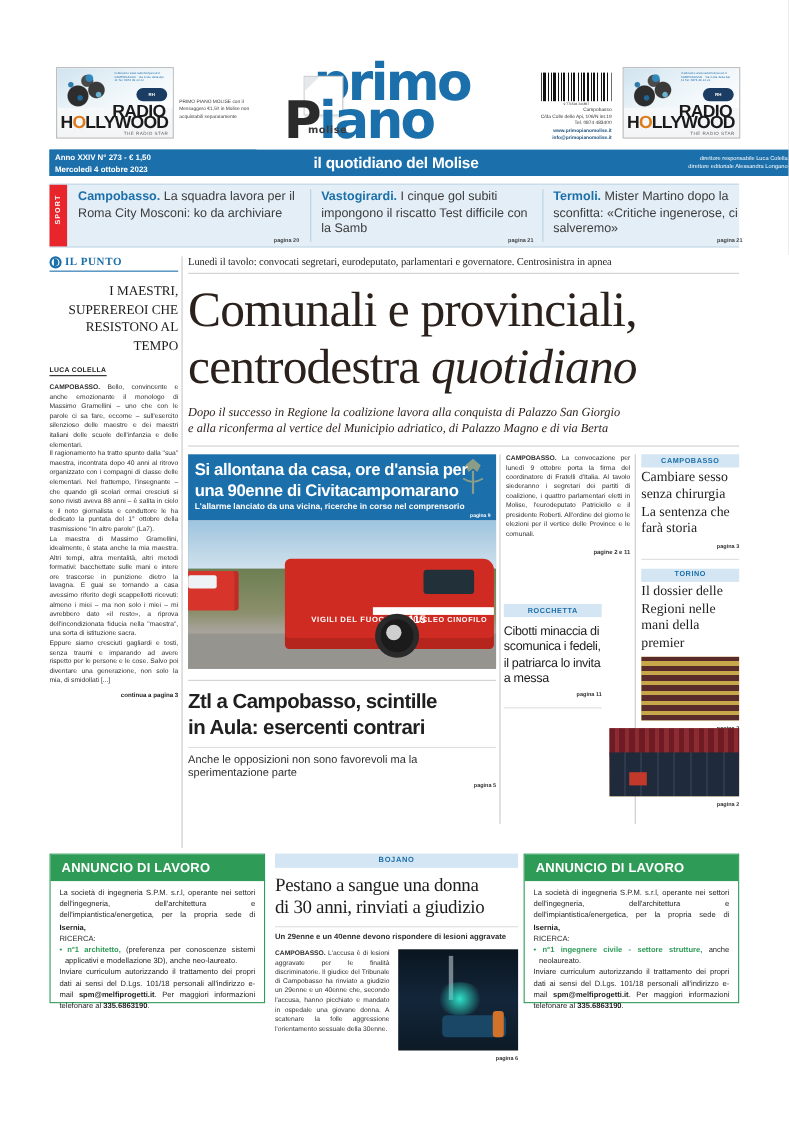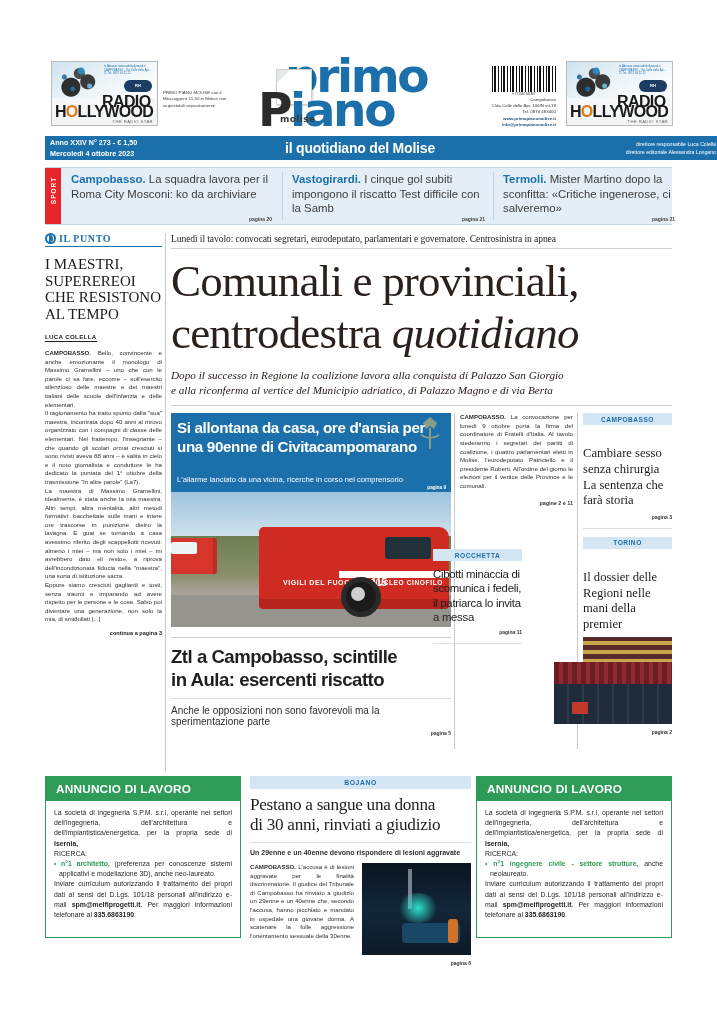--- a/index.html
+++ b/index.html
@@ -100,21 +100,21 @@
   
   .opcol{position:absolute;left:0;top:0;width:117px;}
   .punto{display:flex;align-items:flex-end;gap:3px;border-bottom:1.6px solid #1b6faa;padding-bottom:2px;}
   .punto-ic{width:11px;height:11px;border-radius:50%;background:#1b6faa;position:relative;}
   .punto-ic:after{content:"";position:absolute;left:2px;top:2px;width:7px;height:7px;border-radius:50%;
     background:#fff;}
   .punto-ic:before{content:"";position:absolute;left:3.5px;top:2px;width:4px;height:7px;background:#1b6faa;
     border-radius:0 4px 4px 0;z-index:2;}
   .punto-tx{font-family:"Liberation Serif",serif;font-weight:bold;font-size:10px;color:#1b6faa;
     letter-spacing:.6px;}
-  .op-title{font-family:"Liberation Serif",serif;font-size:15px;line-height:16.5px;text-align:left;
+  .op-title{font-family:"Liberation Serif",serif;font-size:12px;line-height:16.5px;text-align:right;
     color:#1a1a1a;margin-top:9px;}
   .op-author{font-size:6.2px;font-weight:bold;color:#222;letter-spacing:.3px;margin-top:11px;
     border-bottom:1px solid #222;display:inline-block;padding-bottom:.5px;}
   .op-body{font-size:6.1px;line-height:8.6px;color:#2e2e2e;text-align:justify;margin-top:6px;}
   .op-body b{font-weight:bold;}
   .op-body p{margin:0 0 0 0;}
   .op-cont{font-size:5.6px;font-weight:bold;color:#222;text-align:right;margin-top:6px;}
 
   .vrule{position:absolute;top:0;width:1px;background:#c9c9c9;}
 
@@ -126,21 +126,21 @@
     margin-top:6px;letter-spacing:-.8px;}
   .headline .ital{font-style:italic;}
   .subhead{font-family:"Liberation Serif",serif;font-style:italic;font-size:11.2px;line-height:14.6px;
     color:#2b211c;margin-top:9px;border-bottom:1px solid #cfcfcf;padding-bottom:8px;}
 
   
   .row2{position:relative;margin-top:7px;height:338px;}
   .photostory{position:absolute;left:0;top:0;width:280px;}
   .ps-head{background:#1b6faa;color:#fff;padding:6px 6px 7px 6px;position:relative;overflow:hidden;}
   .ps-head .t{font-size:15.2px;line-height:18.4px;font-weight:bold;letter-spacing:-.35px;}
-  .ps-head .s{font-size:7.6px;line-height:10px;margin-top:19px;font-weight:normal;}
+  .ps-head .s{font-size:7.6px;line-height:10px;margin-top:0;font-weight:bold;}
   .ps-head .pg{position:absolute;right:5px;bottom:2px;font-size:4.6px;font-weight:bold;}
   .ps-crest{position:absolute;right:4px;top:2px;width:34px;height:42px;opacity:.55;}
   .ps-photo{position:relative;width:280px;height:135px;overflow:hidden;background:#8aa9bd;}
   .sky{position:absolute;left:0;top:0;width:100%;height:44px;
     background:linear-gradient(180deg,#9ec4de 0%,#cfe1ec 100%);}
   .ground{position:absolute;left:0;top:44px;width:100%;height:94px;
     background:linear-gradient(180deg,#6d7f52 0%,#8b8f6b 42%,#a8a39a 60%,#9a9a97 100%);}
   .road{position:absolute;left:0;bottom:0;width:100%;height:32px;background:#96948f;}
   .truckA{position:absolute;left:-6px;top:46px;width:52px;height:36px;background:#d7352b;
     border-radius:3px;box-shadow:inset -4px 0 0 rgba(0,0,0,.12);}
@@ -169,39 +169,39 @@
   .midcol{position:absolute;left:289px;top:0;width:113px;}
   .midcol .body{font-size:6.1px;line-height:8.6px;color:#2e2e2e;text-align:justify;}
   .midcol .body b{font-weight:bold;}
   .midcol .pg{font-size:5.4px;font-weight:bold;color:#333;text-align:right;margin-top:9px;}
 
   .boxcol{position:absolute;left:412px;top:0;width:89px;}
   .minibox{margin-bottom:8px;}
   .mb-label{background:#d4e6f3;color:#1b6faa;font-size:6.6px;font-weight:bold;text-align:center;
     letter-spacing:.5px;padding:2.6px 0;}
   .mb-serif{font-family:"Liberation Serif",serif;font-size:12.6px;line-height:15.6px;color:#1d1d1d;
-    margin-top:21px;}
+    margin-top:1px;}
   .mb-sans{font-family:"Liberation Sans",sans-serif;font-size:11.4px;line-height:14.2px;color:#1d1d1d;
     margin-top:6px;letter-spacing:-.3px;}
   .mb-pg{font-size:5px;font-weight:bold;color:#333;text-align:right;margin-top:5px;}
   .mb-photo{width:100%;height:62px;margin-top:5px;overflow:hidden;position:relative;
     background:linear-gradient(180deg,#7d1f2a 0%,#93343c 45%,#b08a3f 100%);}
   .mb-photo .seats{position:absolute;left:0;top:0;width:100%;height:26px;
     background:repeating-linear-gradient(90deg,#6e1b24 0 5px,#8d2b33 5px 9px);}
   .mb-photo .suits{position:absolute;left:0;bottom:0;width:100%;height:40px;
     background:repeating-linear-gradient(90deg,#1f2a3a 0 13px,#2d3a4d 13px 15px);}
   .mb-photo .red{position:absolute;left:18px;bottom:10px;width:16px;height:12px;background:#c0392b;}
   .mb-photo2{width:100%;height:58px;margin-top:5px;position:relative;overflow:hidden;
     background:#c8a64a;}
   .mb-photo2 .rows{position:absolute;left:0;top:0;width:100%;height:100%;
     background:repeating-linear-gradient(0deg,#5a2b2b 0 5px,#c8a64a 5px 9px);}
 
   
   .bottom{position:absolute;left:0;top:776px;width:627px;height:212px;}
-  .adbox{position:absolute;top:0;width:196px;height:162px;border:1.6px solid #2e9b57;
+  .adbox{position:absolute;top:0;width:196px;height:136px;border:1.6px solid #2e9b57;
     box-sizing:border-box;background:#fff;}
   .adbox.left{left:0;}
   .adbox.right{left:431px;}
   .ad-head{height:24px;background:#2e9b57;color:#fff;font-size:11.8px;font-weight:bold;
     line-height:24px;padding-left:10px;letter-spacing:.2px;}
   .ad-body{padding:7px 8px 0 8px;font-size:6.9px;line-height:10.2px;color:#1f1f1f;text-align:justify;}
   .ad-body b{font-weight:bold;}
   .ad-body .grn{color:#2e9b57;font-weight:bold;}
   .ad-body .ind{display:block;padding-left:5px;text-indent:-5px;}
 
@@ -375,21 +375,21 @@
               <div class="txt2">NUCLEO CINOFILO</div>
             </div>
             <div class="wheel w1">
                   <i></i>
                 </div>
           </div>
 
           <div class="ps-head2">
             <div class="t">
               <div>Ztl a Campobasso, scintille</div>
-              <div>in Aula: esercenti riscatto</div>
+              <div>in Aula: esercenti contrari</div>
             </div>
             <div class="s">Anche le opposizioni non sono favorevoli ma la sperimentazione parte</div>
             <div class="pg">pagina 5</div>
           </div>
         </div>
 
         <div class="midcol">
           <div class="body"><b>CAMPOBASSO.</b><span> La convocazione per lunedì 9 ottobre porta la firma del coordinatore di Fratelli d'Italia. Al tavolo siederanno i segretari dei partiti di coalizione, i quattro parlamentari eletti in Molise, l'eurodeputato Patriciello e il presidente Roberti. All'ordine del giorno le elezioni per il vertice delle Province e le comunali.</span></div>
           <div class="pg">pagine 2 e 11</div>
         </div>
@@ -406,21 +406,21 @@
             <div class="mb-serif">Il dossier delle Regioni nelle mani della premier</div>
             <div class="mb-photo2">
                   <div class="rows"></div>
                 </div>
             <div class="mb-pg">pagina 2</div>
           </div>
         </div>
       </div>
     </div>
 
-    <div style="position:absolute;left:388px;top:316px;width:89px;">
+    <div style="position:absolute;left:413px;top:316px;width:89px;">
       <div class="minibox">
         <div class="mb-label">ROCCHETTA</div>
         <div class="mb-sans">Cibotti minaccia di scomunica i fedeli, il patriarca lo invita a messa</div>
         <div class="mb-pg">pagina 11</div>
       </div>
       <div class="sub-hr"></div>
     </div>
 
     <div style="position:absolute;left:509px;top:424px;width:118px;">
       <div class="mb-photo">

